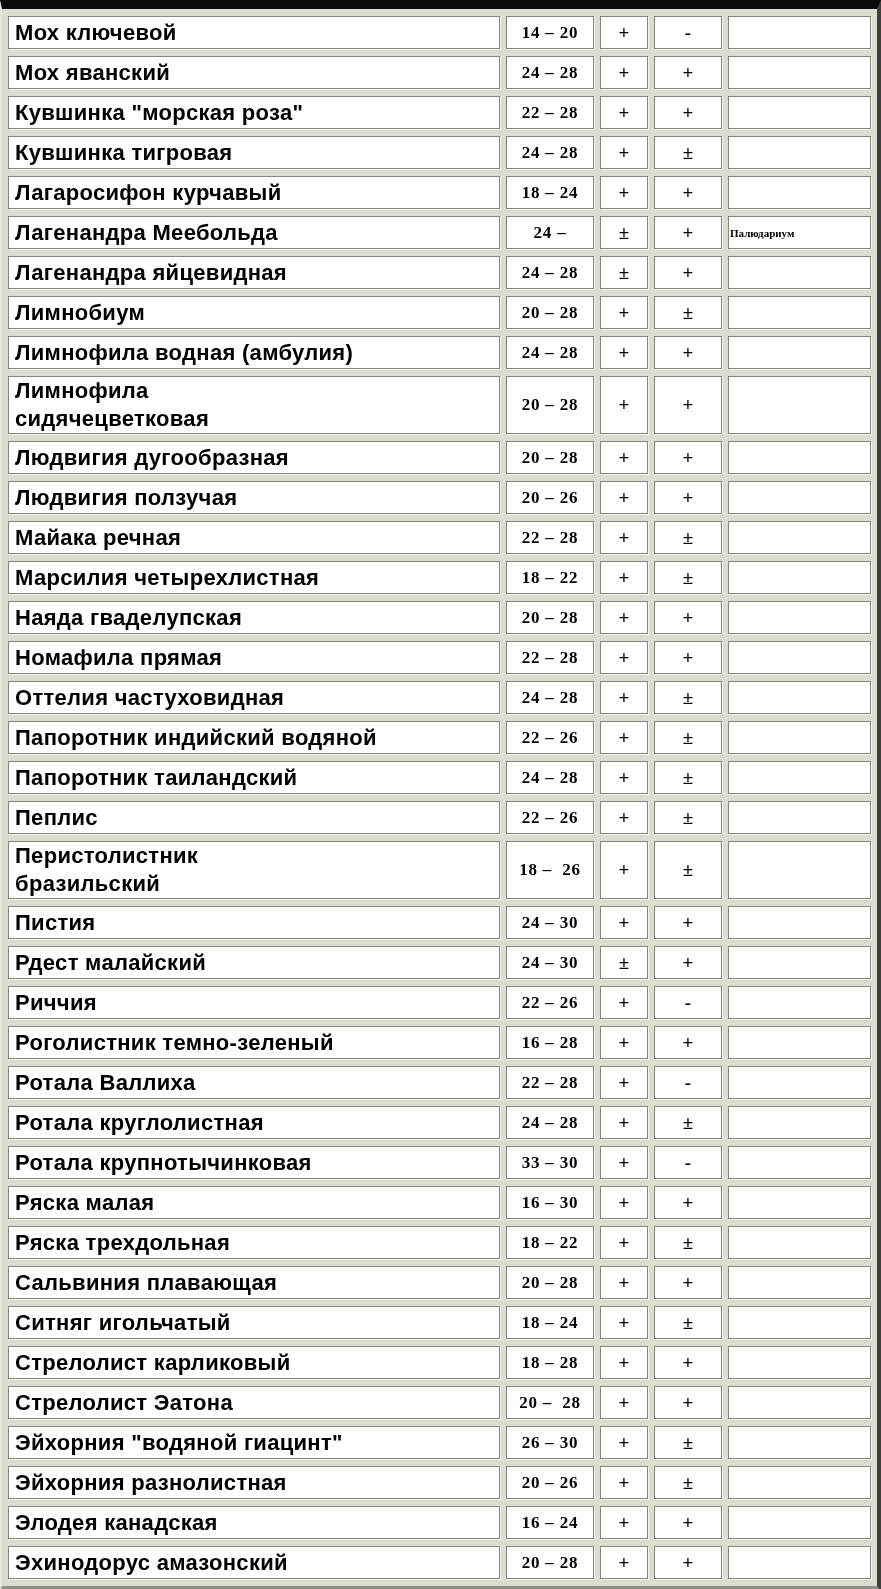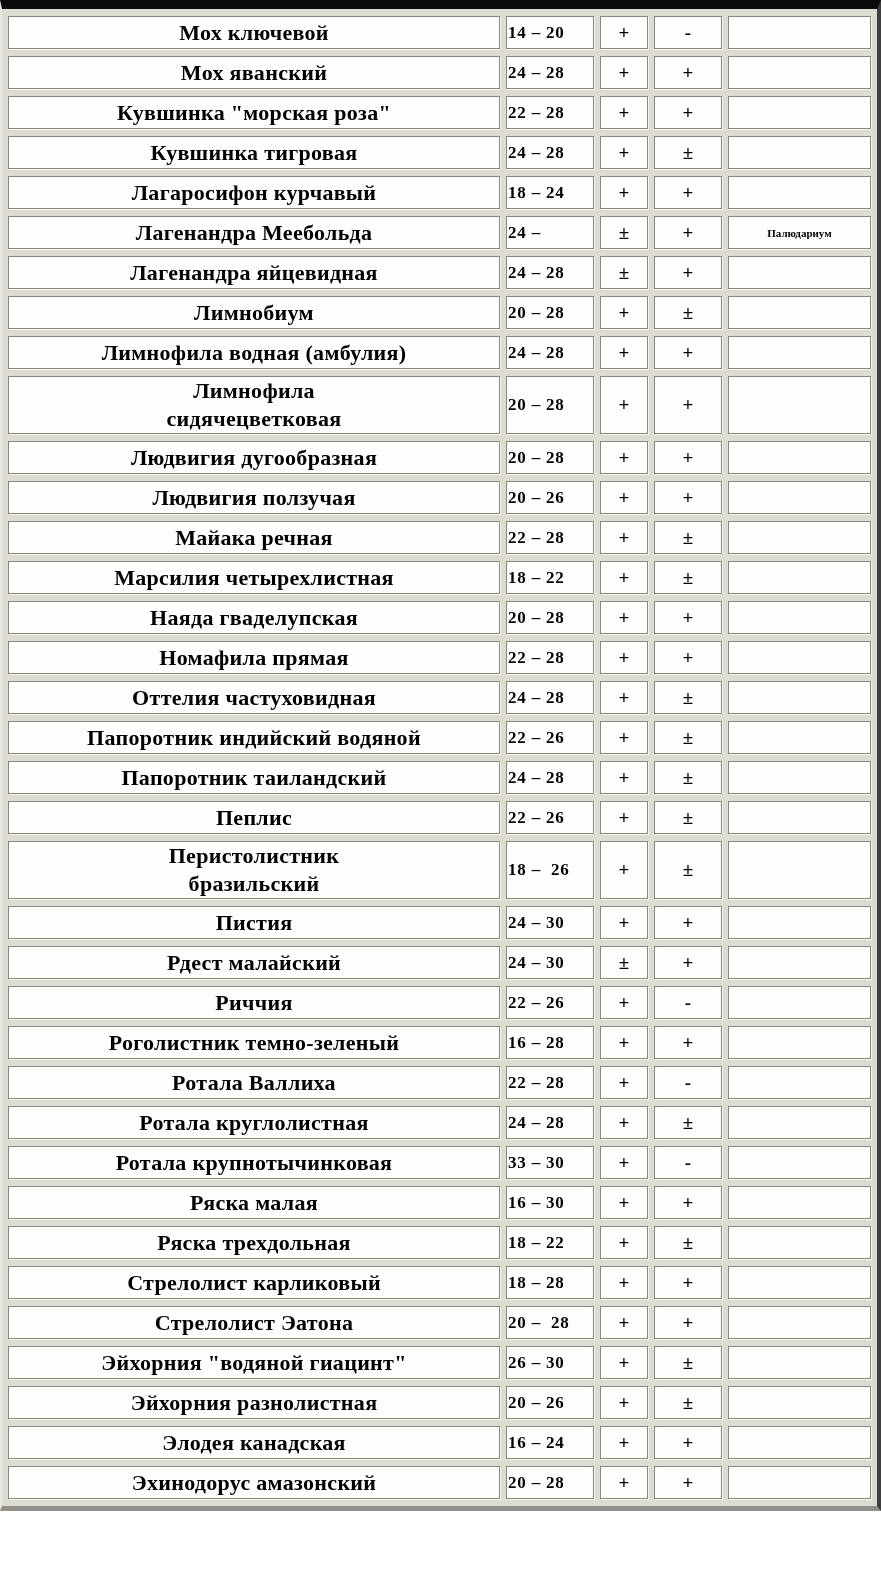--- a/index.html
+++ b/index.html
@@ -31,48 +31,48 @@
   td {
     background: #fffefc;
     border: 1px solid #87877f;
     box-shadow: 1px 1px 0 #f7f5ee;
     height: 29px;
     vertical-align: middle;
     color: #000;
     overflow: hidden;
   }
   td.name {
-    font-family: Liberation Serif, serif;
+    font-family: Liberation Sans, sans-serif;
     font-weight: bold;
     font-size: 22px;
     line-height: 28px;
-    text-align: center;
+    text-align: left;
     padding: 0 6px 0 6px;
     white-space: pre-line;
     letter-spacing: 0.3px;
     margin-left: 48px;
   }
   td.temp {
     font-family: "Liberation Serif", "DejaVu Serif", serif;
     font-weight: bold;
     font-size: 17px;
+    text-align: center;
     letter-spacing: 0.8px;
     white-space: pre;
   }
   td.mark {
     font-family: "Liberation Serif", "DejaVu Serif", serif;
     font-weight: bold;
     font-size: 19px;
     text-align: center;
   }
   td.note {
     font-family: "Liberation Serif", "DejaVu Serif", serif;
     font-weight: bold;
     font-size: 11px;
-    text-align: center;
   }
 </style>
 </head>
 <body>
 
 <div class="page">
   <table class="plants">
     <colgroup>
       <col class="c-name">
       <col class="c-temp">
@@ -287,20 +287,34 @@
     <td class="note"></td>
   </tr>
         <tr>
     <td class="name">Ряска трехдольная</td>
     <td class="temp">18 – 22</td>
     <td class="mark">+</td>
     <td class="mark">±</td>
     <td class="note"></td>
   </tr>
         <tr>
+    <td class="name">Сальвиния плавающая</td>
+    <td class="temp">20 – 28</td>
+    <td class="mark">+</td>
+    <td class="mark">+</td>
+    <td class="note"></td>
+  </tr>
+        <tr>
+    <td class="name">Ситняг игольчатый</td>
+    <td class="temp">18 – 24</td>
+    <td class="mark">+</td>
+    <td class="mark">±</td>
+    <td class="note"></td>
+  </tr>
+        <tr>
     <td class="name">Стрелолист карликовый</td>
     <td class="temp">18 – 28</td>
     <td class="mark">+</td>
     <td class="mark">+</td>
     <td class="note"></td>
   </tr>
         <tr>
     <td class="name">Стрелолист Эатона</td>
     <td class="temp">20 –&nbsp; 28</td>
     <td class="mark">+</td>

